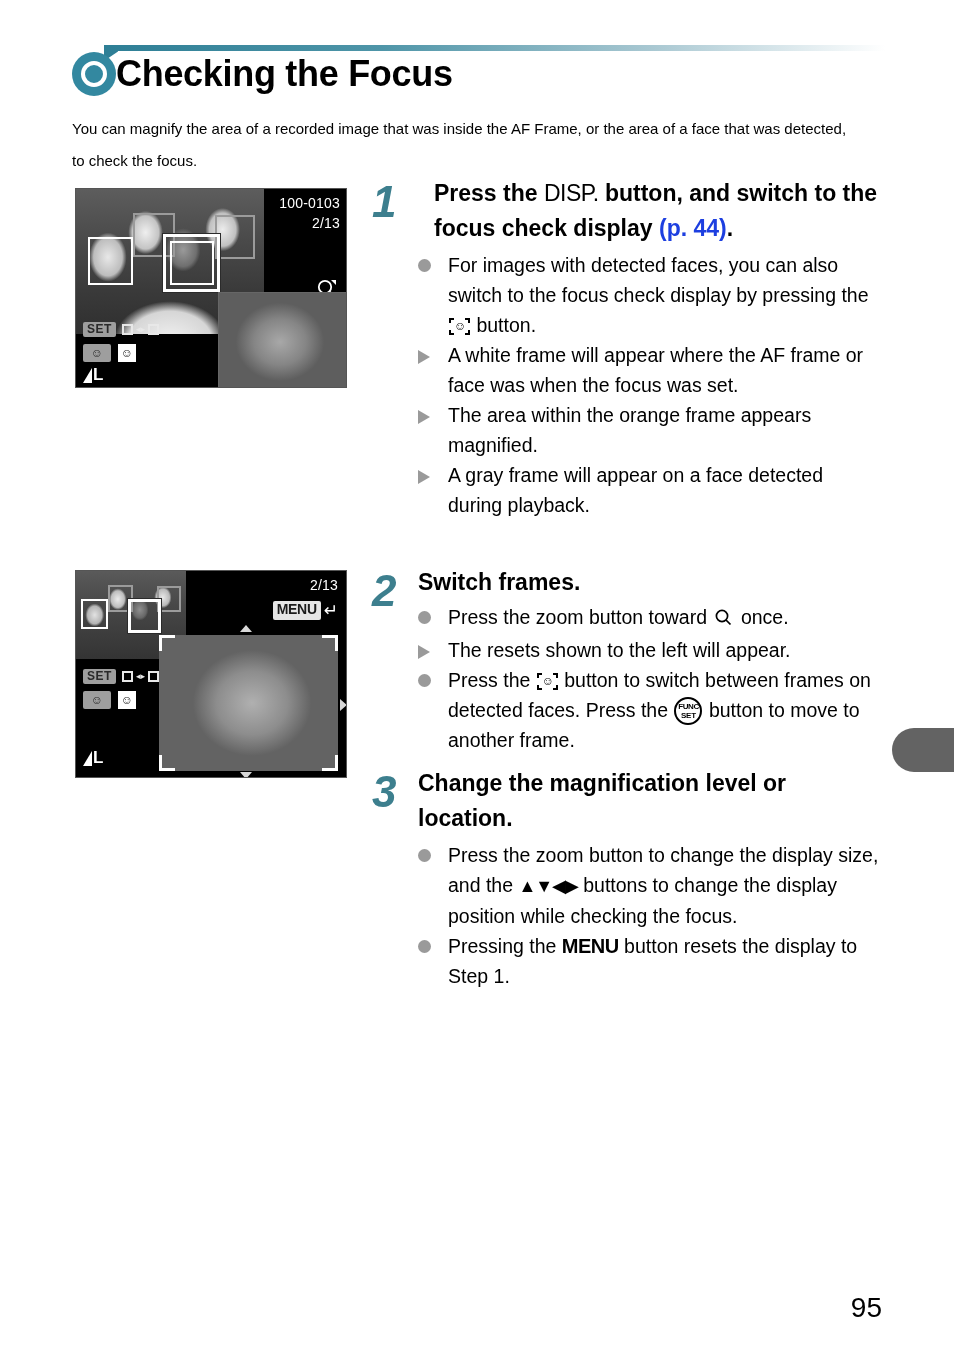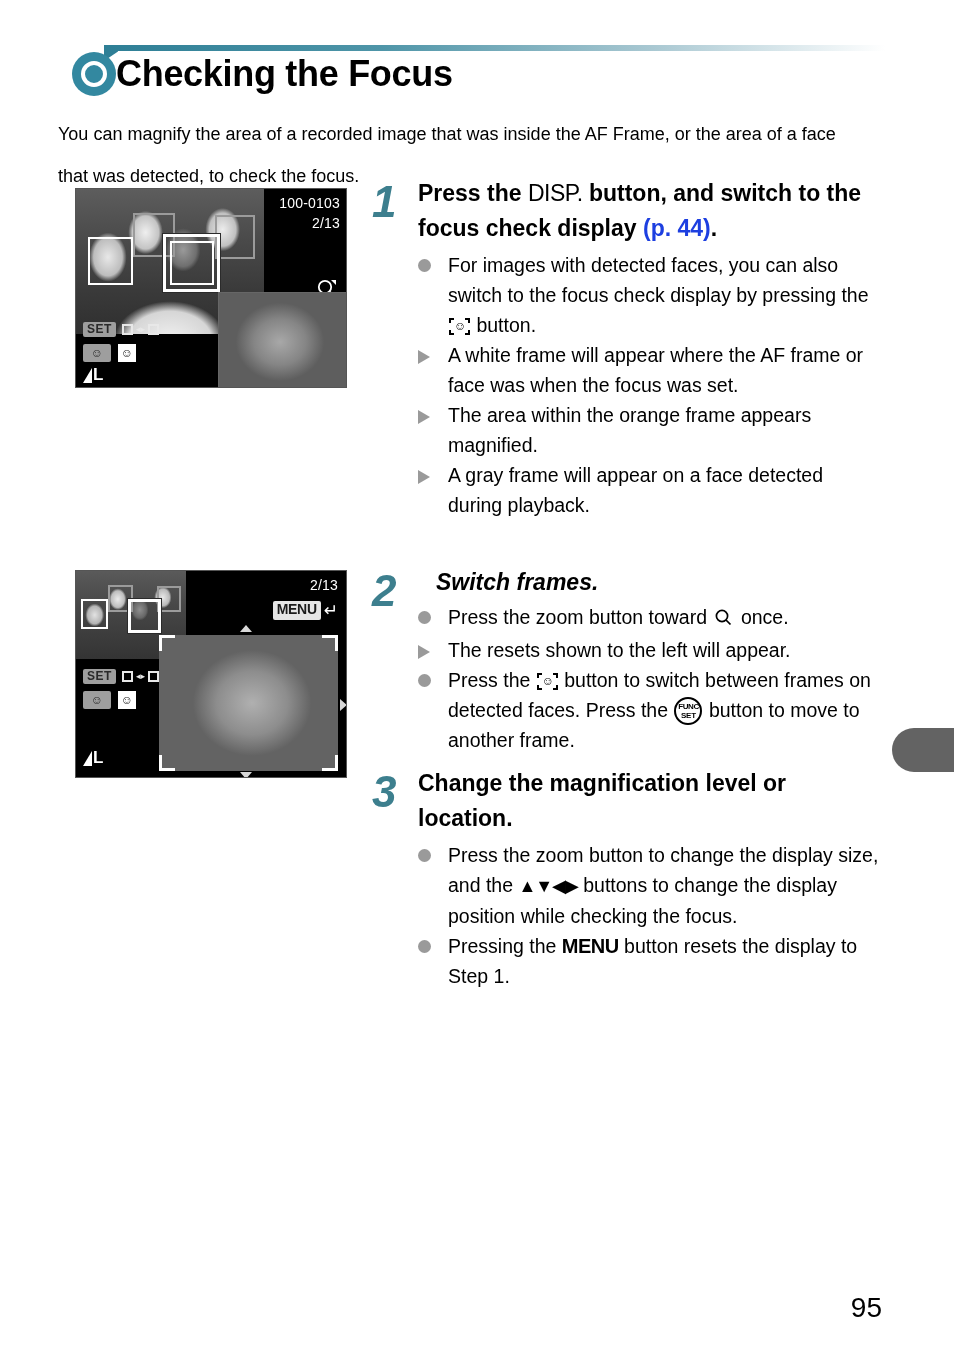--- a/index.html
+++ b/index.html
@@ -58,25 +58,25 @@
   .page-title {
     font-size: 36px;
     font-weight: bold;
     letter-spacing: -0.3px;
     line-height: 1;
     white-space: nowrap;
   }
 
   .intro {
     position: absolute;
-    left: 58px;
+    left: 72px;
     top: 113px;
     width: 790px;
-    font-size: 18px;
-    line-height: 42px;
+    font-size: 15px;
+    line-height: 32px;
   }
 
   
   .screen {
     position: absolute;
     background: #000;
     border: 1px solid #555;
     overflow: hidden;
   }
   .screen-1 { left: 75px; top: 188px; width: 272px; height: 200px; }
@@ -421,21 +421,21 @@
     <span class="zc br"></span>
   </div>
 
   <span class="nav-tri nav-up" style="left:164px; top:54px;"></span>
   <span class="nav-tri nav-down" style="left:164px; bottom:-2px;"></span>
   <span class="nav-tri nav-right" style="right:-1px; top:128px;"></span>
 </div>
 
 <div class="step" style="left:372px; top:176px; width:510px;">
   <span class="step-num" style="left:0; top:4px;">1</span>
-  <div class="step-head" style="margin-left:46px;">
+  <div class="step-head" style="margin-left:62px;">
     <span>Press the </span><span class="g-disp">DISP.</span><span> button, and switch to the focus check display </span><span class="pref">(p. 44)</span><span>.</span>
   </div>
 
   <div class="bullets" style="margin-left:46px; margin-top:4px;">
     <div class="bl">
       <span class="mark">
           <span class="dot-mark"></span>
         </span>
       <span class="txt">
         <span>For images with detected faces, you can also switch to the focus check display by pressing the </span><span class="g-face"><span class="br-c br-tl"></span><span class="br-c br-tr"></span><span class="br-c br-bl"></span><span class="br-c br-br"></span><span class="fc">☺</span></span><span> button.</span>
@@ -460,21 +460,21 @@
       <span class="mark">
           <span class="tri-mark"></span>
         </span>
       <span class="txt">A gray frame will appear on a face detected during playback.</span>
     </div>
   </div>
 </div>
 
 <div class="step" style="left:372px; top:565px; width:500px;">
   <span class="step-num" style="left:0; top:4px;">2</span>
-  <div class="step-head" style="margin-left:64px;font-style:italic;">Switch frames.</div>
+  <div class="step-head" style="margin-left:46px;">Switch frames.</div>
 
   <div class="bullets" style="margin-left:46px; margin-top:2px;">
     <div class="bl">
       <span class="mark">
           <span class="dot-mark"></span>
         </span>
       <span class="txt">
         <span>Press the zoom button toward </span><span class="g-zoom"><svg width="19" height="19" viewBox="0 0 19 19">
               <circle cx="8" cy="8" r="5.6" fill="none" stroke="#000" stroke-width="1.7"></circle>
               <line x1="12" y1="12" x2="16.5" y2="16.5" stroke="#000" stroke-width="1.7"></line>

